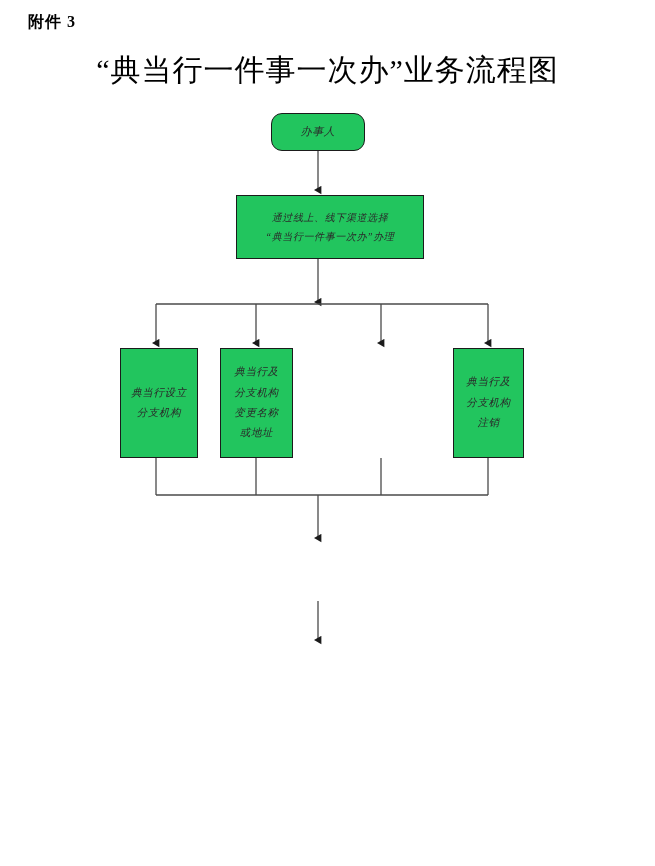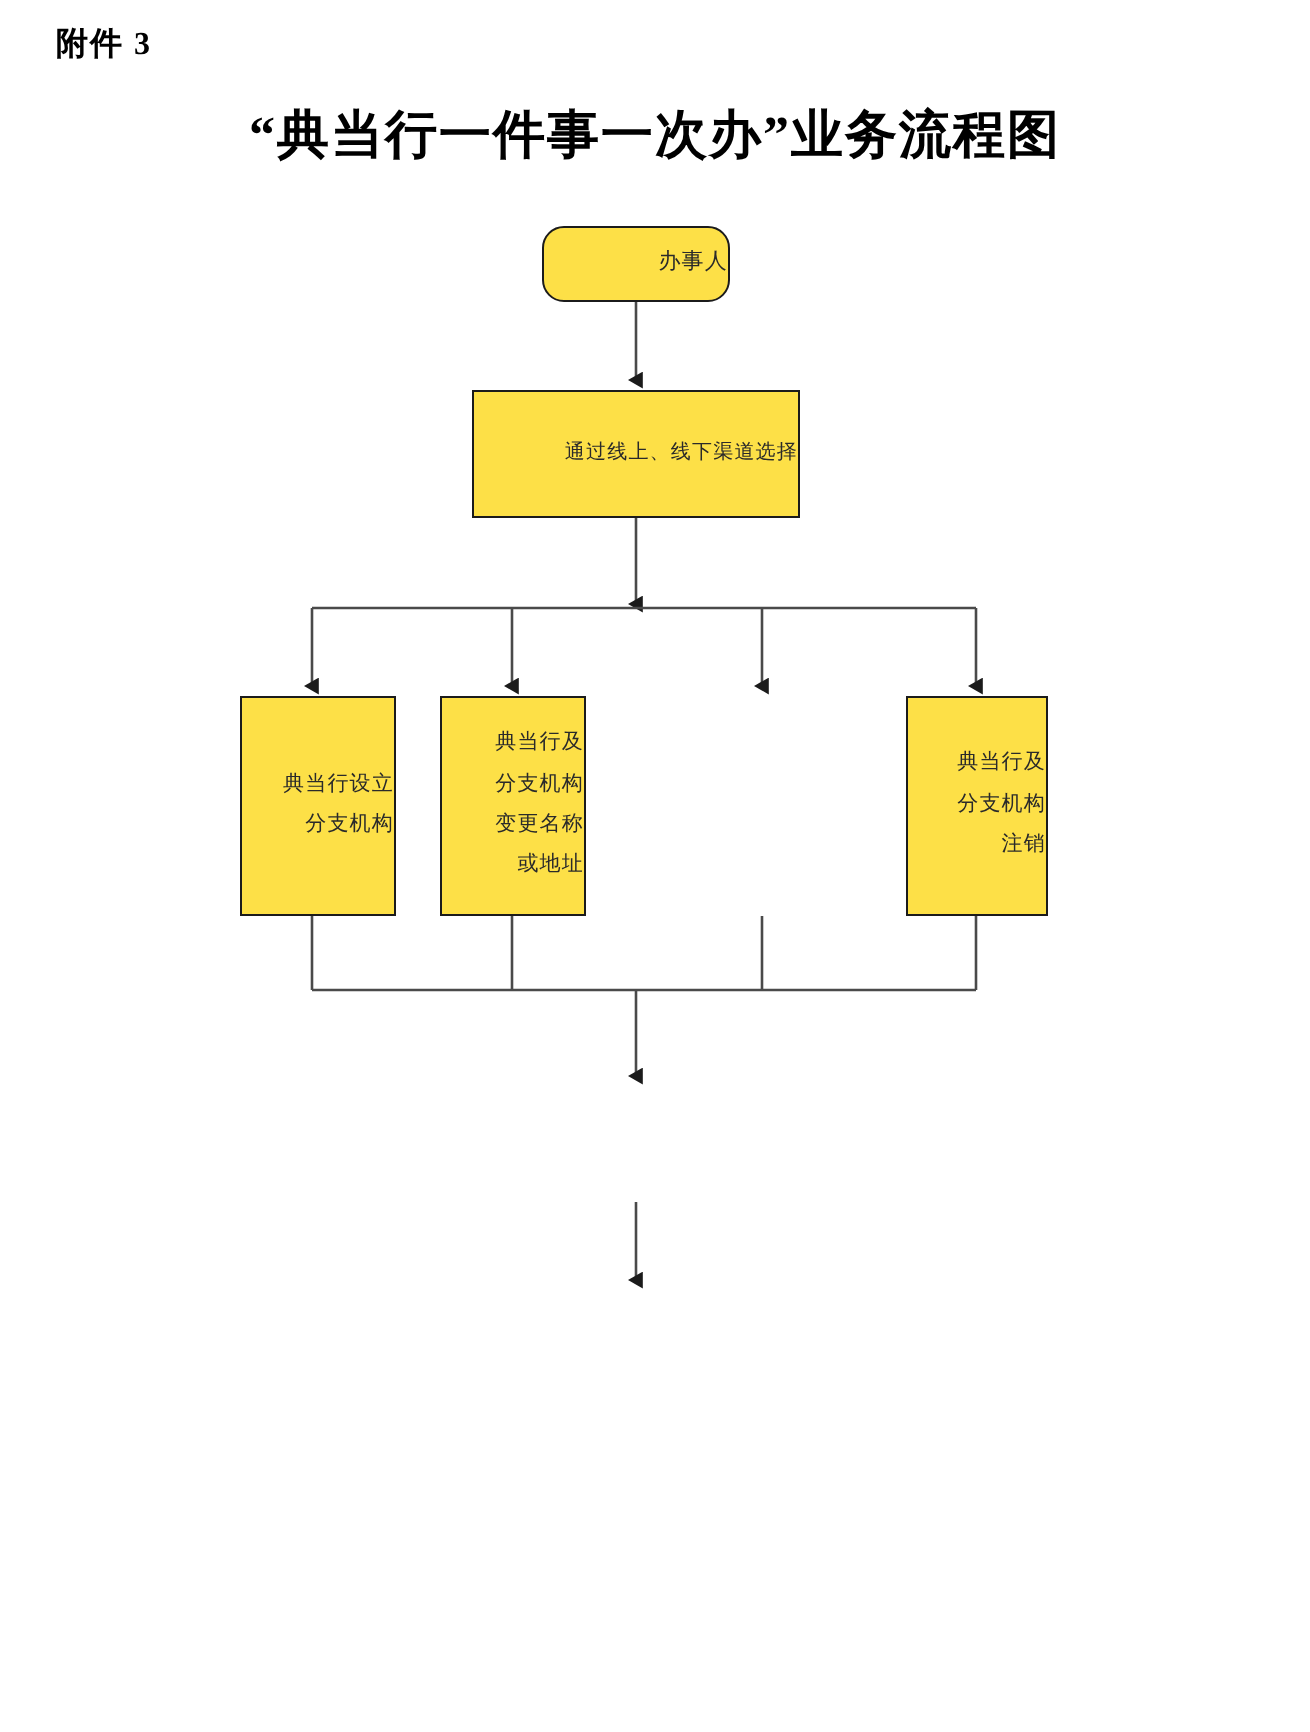--- a/index.html
+++ b/index.html
@@ -28,64 +28,65 @@
     font-weight: bold;
     letter-spacing: 1px;
     white-space: nowrap;
   }
   #chart-title {
     position: absolute;
     left: 0;
     top: 50px;
     width: 655px;
     text-align: center;
-    font-size: 26px;
-    font-weight: bold;
+    font-size: 30px;
+    font-weight: normal;
     letter-spacing: 1px;
     white-space: nowrap;
   }
 
   
   #flow-canvas {
     position: absolute;
     left: 0;
     top: 0;
     width: 655px;
     height: 866px;
   }
 
   
   .node {
     position: absolute;
     box-sizing: border-box;
-    background: #fde047;
+    background: #22c55e;
     border: 1.6px solid #1b1b1b;
     display: flex;
     flex-direction: column;
-    align-items: flex-end;
+    align-items: center;
     justify-content: center;
     text-align: center;
     font-size: 10.5px;
     line-height: 1.95;
     letter-spacing: 0.6px;
     color: #2a2a2a;
     z-index: 2;
+    font-style: italic;
   }
   .node.terminator {
     border-radius: 11px;
     font-size: 11px;
   }
   .node .line {
     display: block;
     white-space: nowrap;
   }
 
   
   #node-applicant   { left: 271px; top: 113px; width: 94px;  height: 38px; }
-  #node-channel     { left: 236px; top: 195px; width: 164px; height: 64px; font-size: 10px; }
+  #node-channel     { left: 236px; top: 195px; width: 188px; height: 64px; font-size: 10px; }
   #node-branch-setup{ left: 120px; top: 348px; width: 78px;  height: 110px; }
   #node-name-change { left: 220px; top: 348px; width: 73px;  height: 110px; }
   #node-legal-rep   { left: 335px; top: 348px; width: 93px;  height: 110px; }
   #node-cancel      { left: 453px; top: 348px; width: 71px;  height: 110px; }
   #node-platform    { left: 251px; top: 543px; width: 137px; height: 58px; font-size: 10px; }
   #node-done        { left: 277px; top: 645px; width: 83px;  height: 38px; }
 </style>
 </head>
 <body>
 
@@ -126,20 +127,21 @@
       <line x1="318" y1="601" x2="318" y2="640" marker-end="url(#arrow)"></line>
     </g>
   </svg>
 
   <div class="node terminator" id="node-applicant">
     <span class="line">办事人</span>
   </div>
 
   <div class="node" id="node-channel">
     <span class="line">通过线上、线下渠道选择</span>
+    <span class="line">“典当行一件事一次办”办理</span>
   </div>
 
   <div class="node" id="node-branch-setup">
     <span class="line">典当行设立</span>
     <span class="line">分支机构</span>
   </div>
 
   <div class="node" id="node-name-change">
     <span class="line">典当行及</span>
     <span class="line">分支机构</span>

